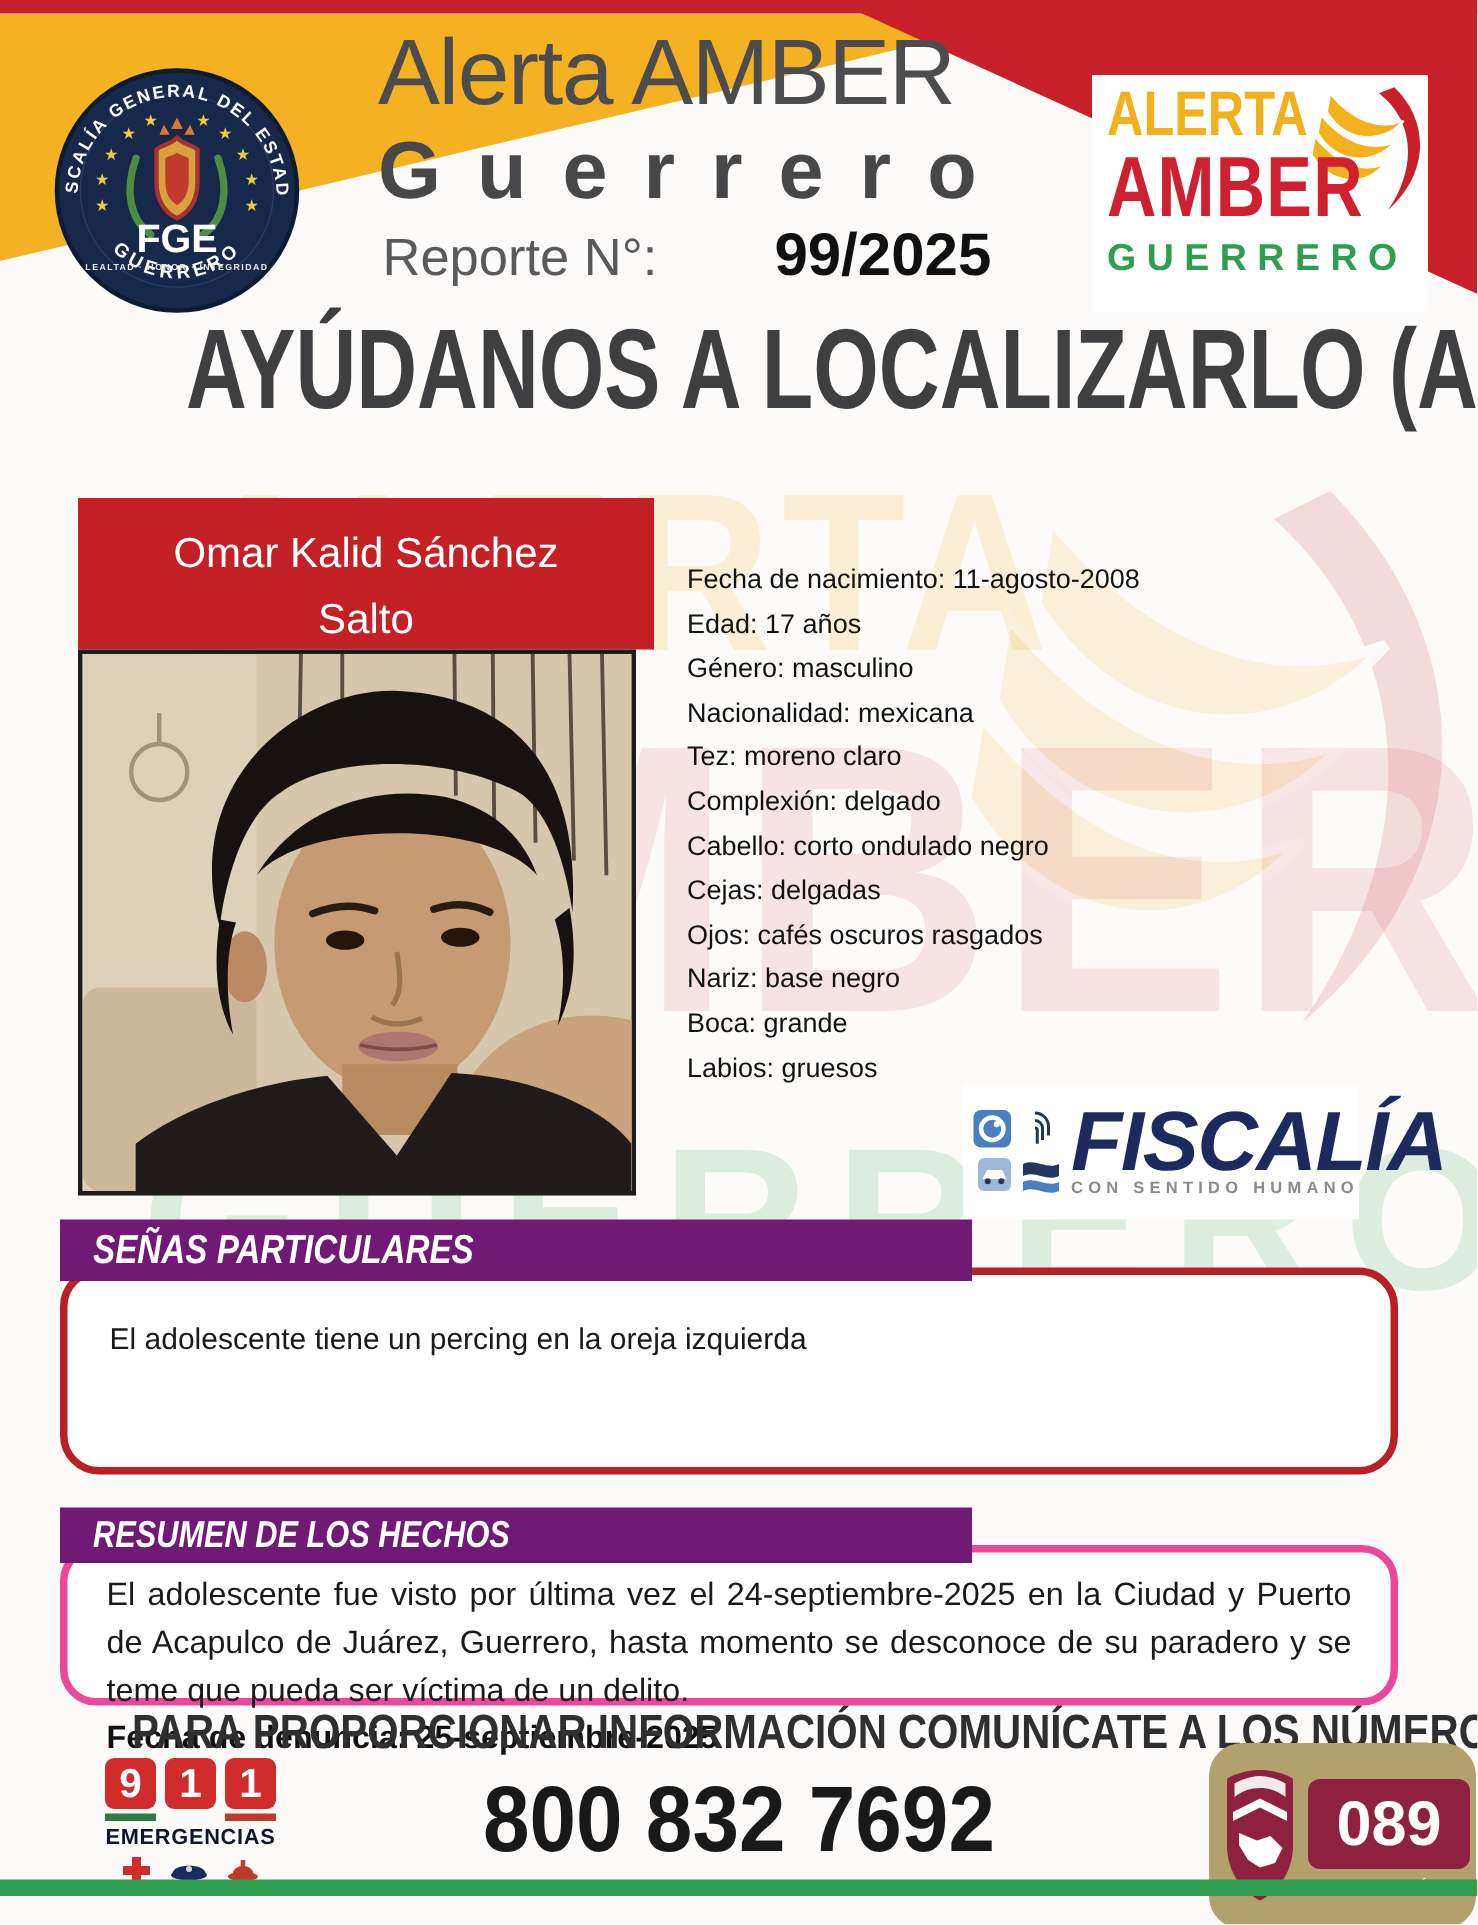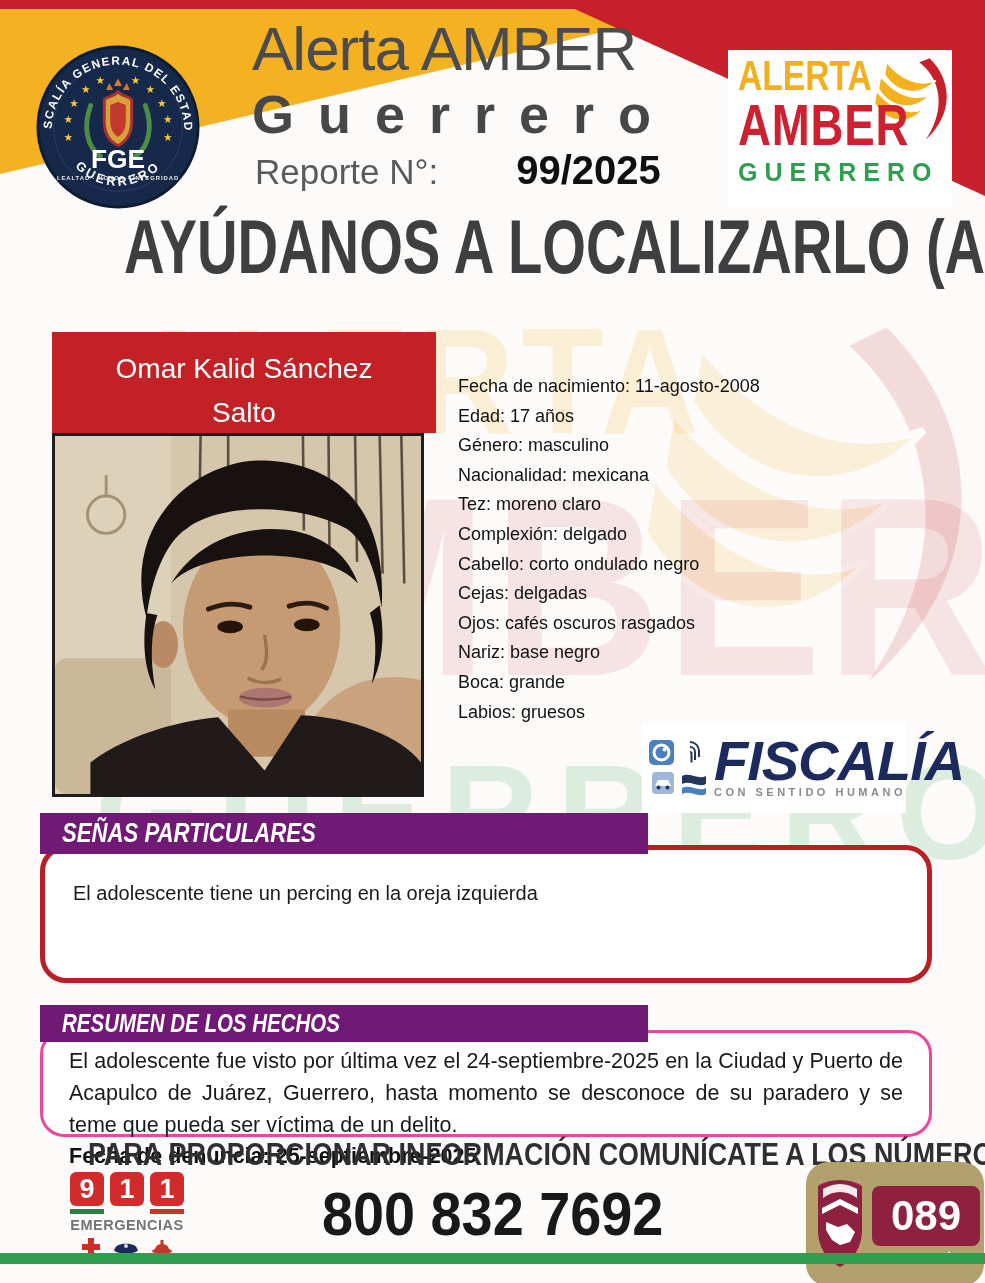--- a/index.html
+++ b/index.html
@@ -52,33 +52,33 @@
   .fiscalia .ftxt{margin-left:4px;}
   .fiscalia .ft1{font-size:56px;font-weight:800;font-style:italic;color:#1c2a5e;line-height:44px;letter-spacing:-1px;}
   .fiscalia .ft2{font-size:11px;font-weight:700;color:#8a8a8a;letter-spacing:3.5px;margin-top:3px;white-space:nowrap;}
   
   .tab{background:#701a75;color:#fff;font-weight:700;font-style:italic;}
   .tab .tt{display:inline-block;transform:scaleX(.82);transform-origin:0 50%;white-space:nowrap;}
   .tab1{left:40px;top:813px;width:608px;height:41px;font-size:27px;line-height:41px;padding-left:22px;box-sizing:border-box;}
   .box1{left:40px;top:845px;width:892px;height:138px;background:#fff;border:5px solid #b82025;border-radius:26px;box-sizing:border-box;z-index:1;}
   .box1 .bt{font-size:20px;color:#1a1a1a;padding:32px 0 0 28px;}
   .tab2{left:40px;top:1005px;width:608px;height:37px;font-size:25px;line-height:37px;padding-left:22px;box-sizing:border-box;}
-  .box2{left:40px;top:1030px;width:892px;height:107px;background:#fff;border:3px solid #ec4899;border-radius:24px;box-sizing:border-box;z-index:1;}
+  .box2{left:40px;top:1030px;width:892px;height:107px;background:#fff;border:5px solid #ec4899;border-radius:24px;box-sizing:border-box;z-index:1;}
   .box2 .body{font-size:21.5px;line-height:32px;color:#1a1a1a;text-align:justify;padding:12px 26px 0 26px;}
   .box2 .bold{font-size:21.5px;line-height:30px;color:#111;font-weight:700;padding:0 26px;}
   
   .foot-head{left:0;top:1136px;width:985px;text-align:center;font-size:32px;font-weight:700;color:#2f2f31;}
   .foot-head .condC{display:inline-block;transform:scaleX(.84);transform-origin:50% 50%;white-space:nowrap;}
   .e911{left:62px;top:1172px;width:130px;text-align:center;}
   .e911 .digits{display:flex;gap:6px;justify-content:center;}
   .e911 .dbox{width:34px;height:34px;background:#d22b2b;border-radius:6px;color:#fff;font-weight:800;font-size:27px;line-height:34px;}
   .e911 .bars{display:flex;gap:6px;justify-content:center;margin-top:3px;}
   .e911 .bar{width:34px;height:5px;}
   .e911 .bg{background:#2f7d46;}.e911 .bn{background:transparent;}.e911 .br{background:#c0392b;}
-  .e911 .lbl{font-size:14.5px;font-weight:800;color:#737373;letter-spacing:.5px;margin-top:3px;}
+  .e911 .lbl{font-size:14.5px;font-weight:800;color:#0f172a;letter-spacing:.5px;margin-top:3px;}
   .e911 .icons{display:flex;gap:12px;justify-content:center;margin-top:4px;}
   .phone{left:0;top:1178px;width:985px;text-align:center;font-size:62px;font-weight:700;color:#191919;}
   .phone .condC{display:inline-block;transform:scaleX(.9);transform-origin:50% 50%;white-space:nowrap;}
   .a089{left:806px;top:1162px;width:178px;height:124px;background:#b2a06d;display:flex;align-items:center;padding:4px;box-sizing:border-box;border-radius:22px;}
   .a089 .shield{width:60px;height:92px;flex:0 0 auto;}
   .a089 .rcol{margin-left:2px;width:108px;}
   .a089 .nbox{background:#8e2140;border-radius:8px;color:#fff;font-weight:800;font-size:42px;text-align:center;line-height:60px;height:60px;}
   .a089 .albl{color:#ffffff;font-size:9px;font-weight:700;letter-spacing:1px;text-align:center;margin-top:6px;white-space:nowrap;}
   .green-bar{left:0;top:1253px;width:985px;height:11px;background:#2f9e50;}
 </style>

